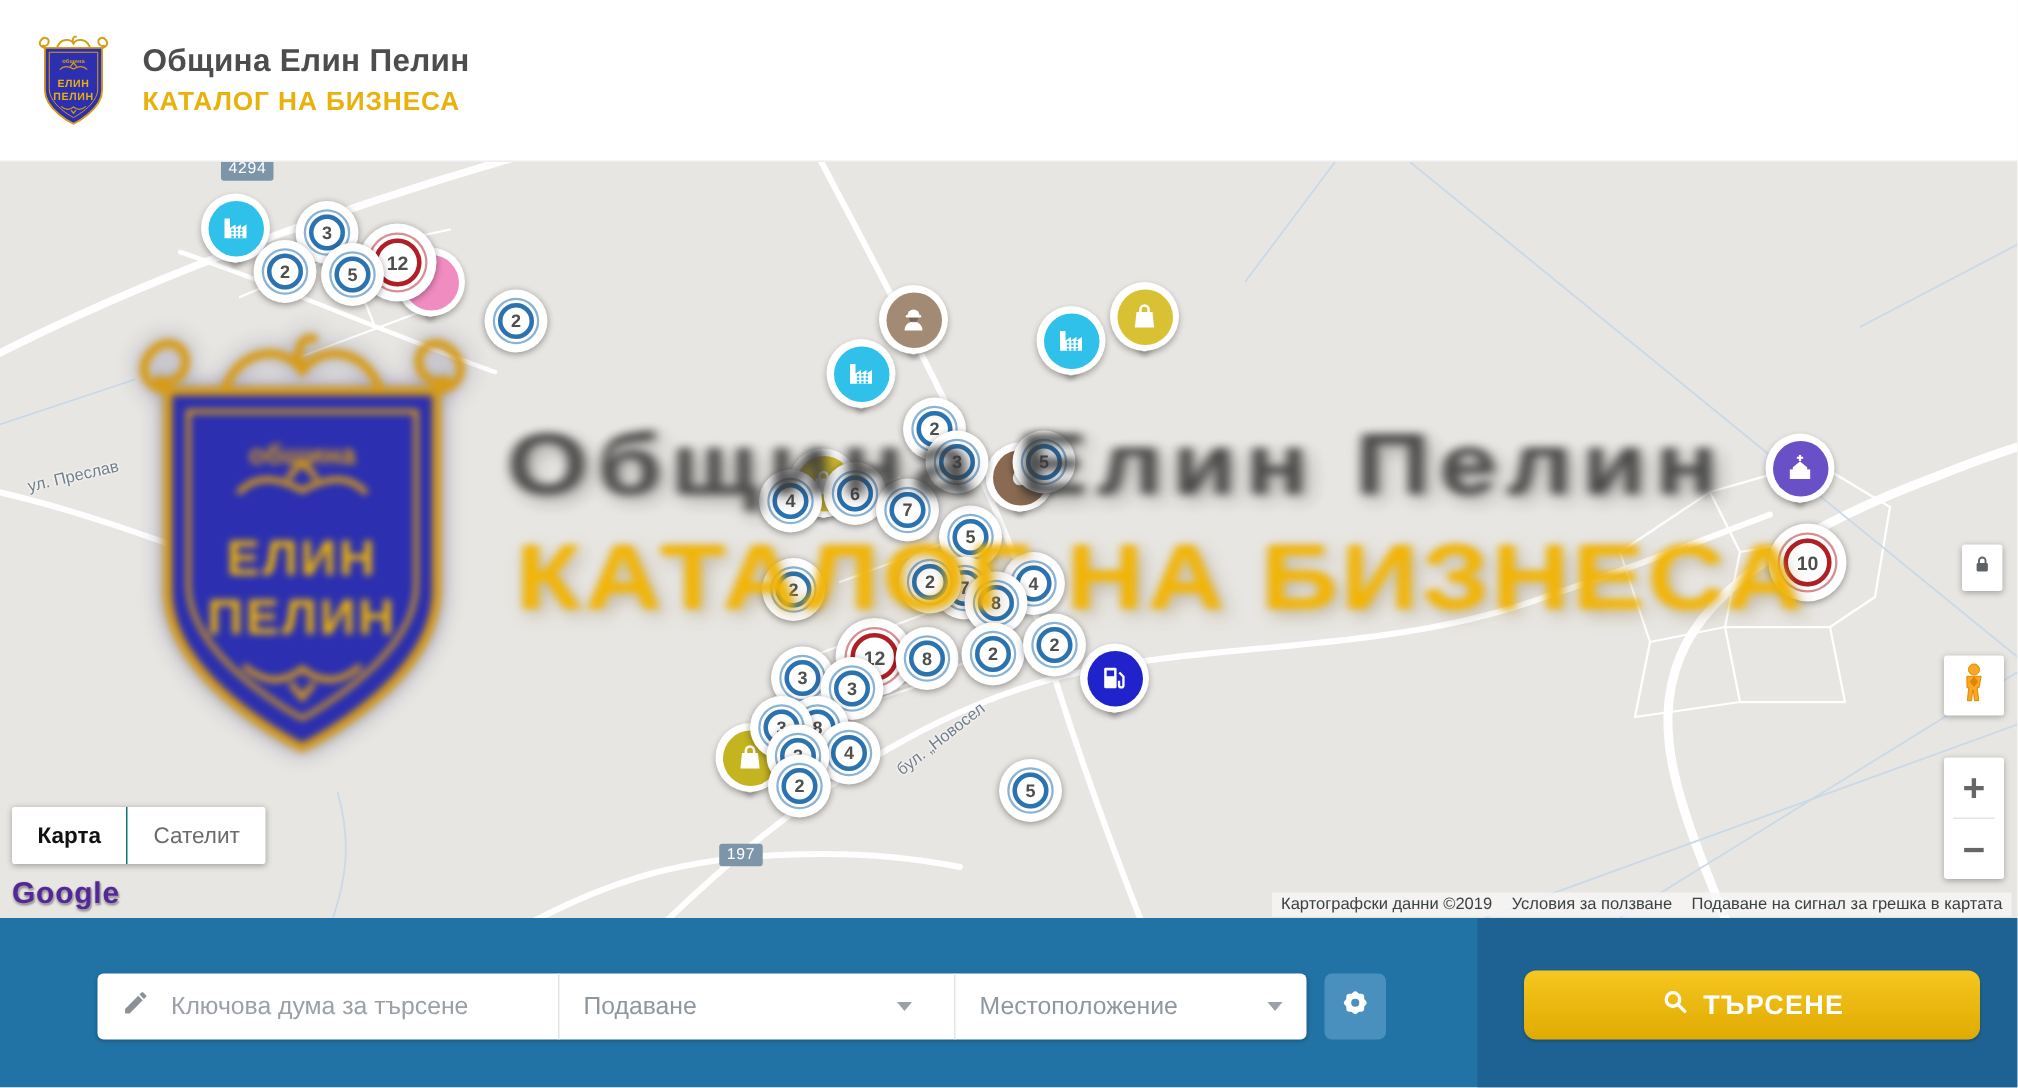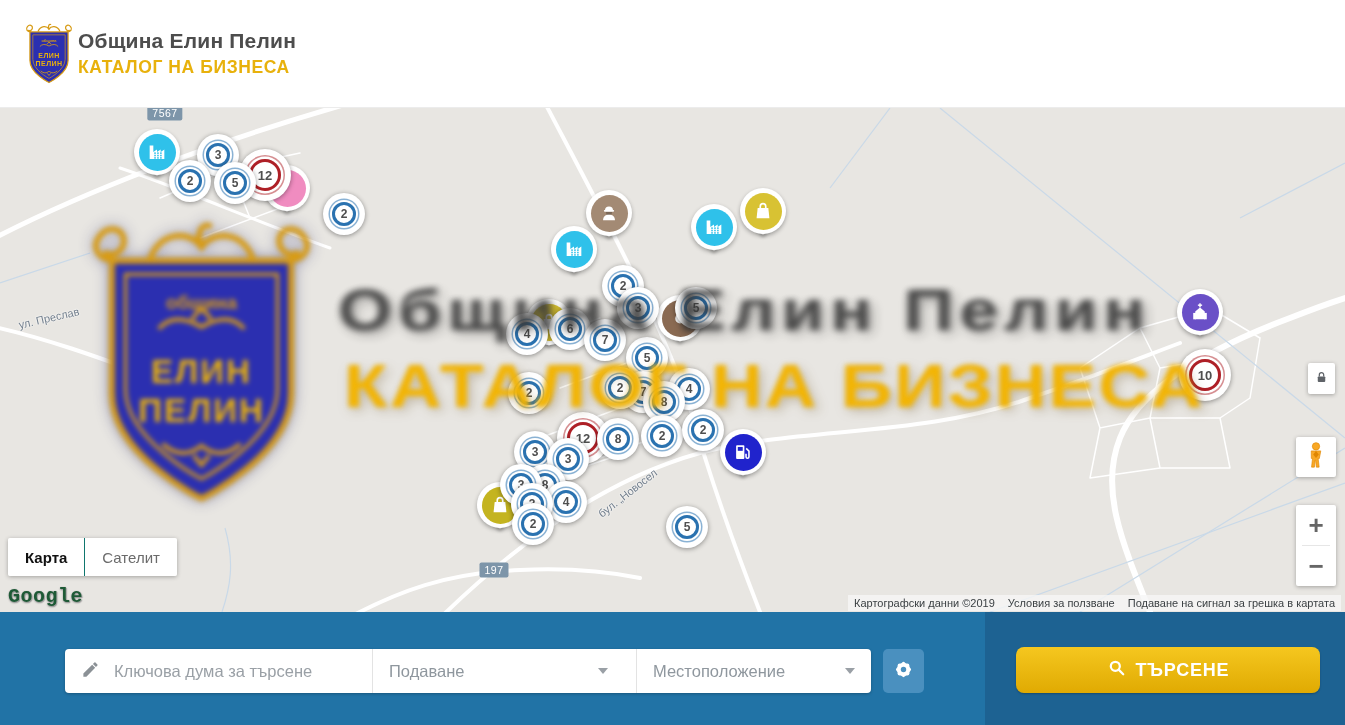--- a/index.html
+++ b/index.html
@@ -1,21 +1,21 @@
 <!DOCTYPE html>
 <html><head>
 <meta charset="utf-8">
 <style>
   html,body{margin:0;padding:0;background:#fff;}
   *{box-sizing:border-box;}
   .page{position:relative;width:1345px;height:725px;overflow:hidden;font-family:"Liberation Sans",sans-serif;}
 
   
   .header{position:absolute;left:0;top:0;width:1345px;height:108px;background:#fff;display:flex;align-items:center;justify-content:space-between;padding:0 25px 0 24px;border-bottom:1px solid #ececec;z-index:40;}
-  .brand{display:flex;align-items:center;gap:4px;cursor:pointer;}
+  .brand{display:flex;align-items:center;gap:21px;cursor:pointer;}
   .brand-crest{width:50px;height:63px;}
   .brand-crest svg{width:100%;height:100%;}
   .brand-title{font-size:21px;font-weight:bold;color:#4d4d4d;letter-spacing:.2px;}
   .brand-sub{font-size:17.5px;font-weight:bold;color:#e8b10c;letter-spacing:.6px;margin-top:4px;}
   .nav{display:flex;gap:30px;align-items:center;}
   .nav-item{font-size:15px;font-weight:bold;color:#323232;letter-spacing:-.2px;cursor:pointer;text-decoration:none;transform:scaleX(.95);transform-origin:center;}
 
   
   .map{position:absolute;left:0;top:108px;width:1345px;height:504px;background:#e8e6e2;overflow:hidden;}
   .map svg.roads{position:absolute;left:0;top:0;}
@@ -41,21 +41,21 @@
   .wm-crest{position:absolute;left:84px;top:106px;width:235px;height:296px;filter:blur(2.4px) drop-shadow(0 0 7px rgba(25,25,90,.45));}
   .wm-crest svg{width:100%;height:100%;}
   .wm-title{position:absolute;left:338px;top:168px;font-size:58px;font-weight:bold;color:#3b3b3b;opacity:.92;letter-spacing:5px;white-space:nowrap;transform:scaleX(1.2);transform-origin:left top;filter:blur(3px) drop-shadow(3px 4px 5px rgba(0,0,0,.35));}
   .wm-sub{position:absolute;left:344px;top:242px;font-size:62px;font-weight:bold;color:#f2b403;letter-spacing:2px;white-space:nowrap;transform:scaleX(1.15);transform-origin:left top;filter:blur(2.5px) drop-shadow(3px 4px 5px rgba(90,60,0,.3));}
 
   
   .maptype{position:absolute;left:8px;top:430px;display:flex;height:38px;box-shadow:0 1px 4px rgba(0,0,0,.3);border-radius:2px;overflow:hidden;z-index:30;}
   .maptype-btn{background:#fff;display:flex;align-items:center;justify-content:center;font-size:15px;cursor:pointer;padding:0 17px;}
   .maptype-btn.active{font-weight:bold;color:#111;}
   .maptype-btn.inactive{color:#6b6b6b;border-left:1px solid #0f766e;}
-  .google-logo{position:absolute;left:8px;top:477px;font-size:20px;font-weight:bold;color:#14532d;letter-spacing:.5px;opacity:.95;text-shadow:0 0 1px #aaa,0 1px 2px #999,1px 1px 1px #999;z-index:30;font-family:Liberation Mono, monospace;}
+  .google-logo{position:absolute;left:8px;top:477px;font-size:20px;font-weight:bold;color:#4c1d95;letter-spacing:.5px;opacity:.95;text-shadow:0 0 1px #aaa,0 1px 2px #999,1px 1px 1px #999;z-index:30;}
   .attribution{position:absolute;right:4px;top:487px;display:flex;gap:13px;font-size:11px;color:#3b4043;background:rgba(246,246,246,.8);padding:2px 6px;z-index:30;}
   .attribution span{white-space:nowrap;}
   .ctl{position:absolute;background:#fff;box-shadow:0 1px 4px rgba(0,0,0,.3);border-radius:2px;display:flex;align-items:center;justify-content:center;z-index:30;cursor:pointer;}
   .lock-btn{left:1308px;top:255px;width:27px;height:31px;}
   .pegman-btn{left:1296px;top:329px;width:40px;height:40px;}
   .zoomctl{position:absolute;left:1296px;top:397px;width:40px;height:81px;background:#fff;box-shadow:0 1px 4px rgba(0,0,0,.3);border-radius:2px;display:flex;flex-direction:column;z-index:30;}
   .zoom-btn{flex:1;display:flex;align-items:center;justify-content:center;font-size:26px;color:#666;cursor:pointer;font-weight:bold;}
   .zoom-div{height:1px;background:#e6e6e6;margin:0 6px;}
 
   
@@ -125,21 +125,21 @@
         <path d="M1345,340 L1080,504"></path>
         <path d="M990,504 L1345,375"></path>
         <path d="M0,175 L90,145"></path>
         <path d="M225,420 C235,455 230,480 222,504"></path>
         <path d="M890,0 L830,80"></path>
         <path d="M1345,55 L1240,110"></path>
       </g>
     </svg>
 
     <div id="labels">
-        <div class="shield" style="left: 165px; top: 5px;">7567</div>
+        <div class="shield" style="left: 165px; top: 5px;">4294</div>
         <div class="shield" style="left: 494px; top: 462px;">197</div>
         <div class="street-label" style="left: 18px; top: 204px; transform: rotate(-13deg);">ул. Преслав</div>
         <div class="street-label" style="left: 592px; top: 379px; transform: rotate(-38deg);">бул. „Новосел</div>
       </div>
     <div id="markers">
         <div class="pin" style="left: 264px; top: 57px;">
           <div class="pin-tail"></div>
           <div class="pin-head">
             <div class="pin-inner" style="background:#f08cc0"></div>
           </div>

